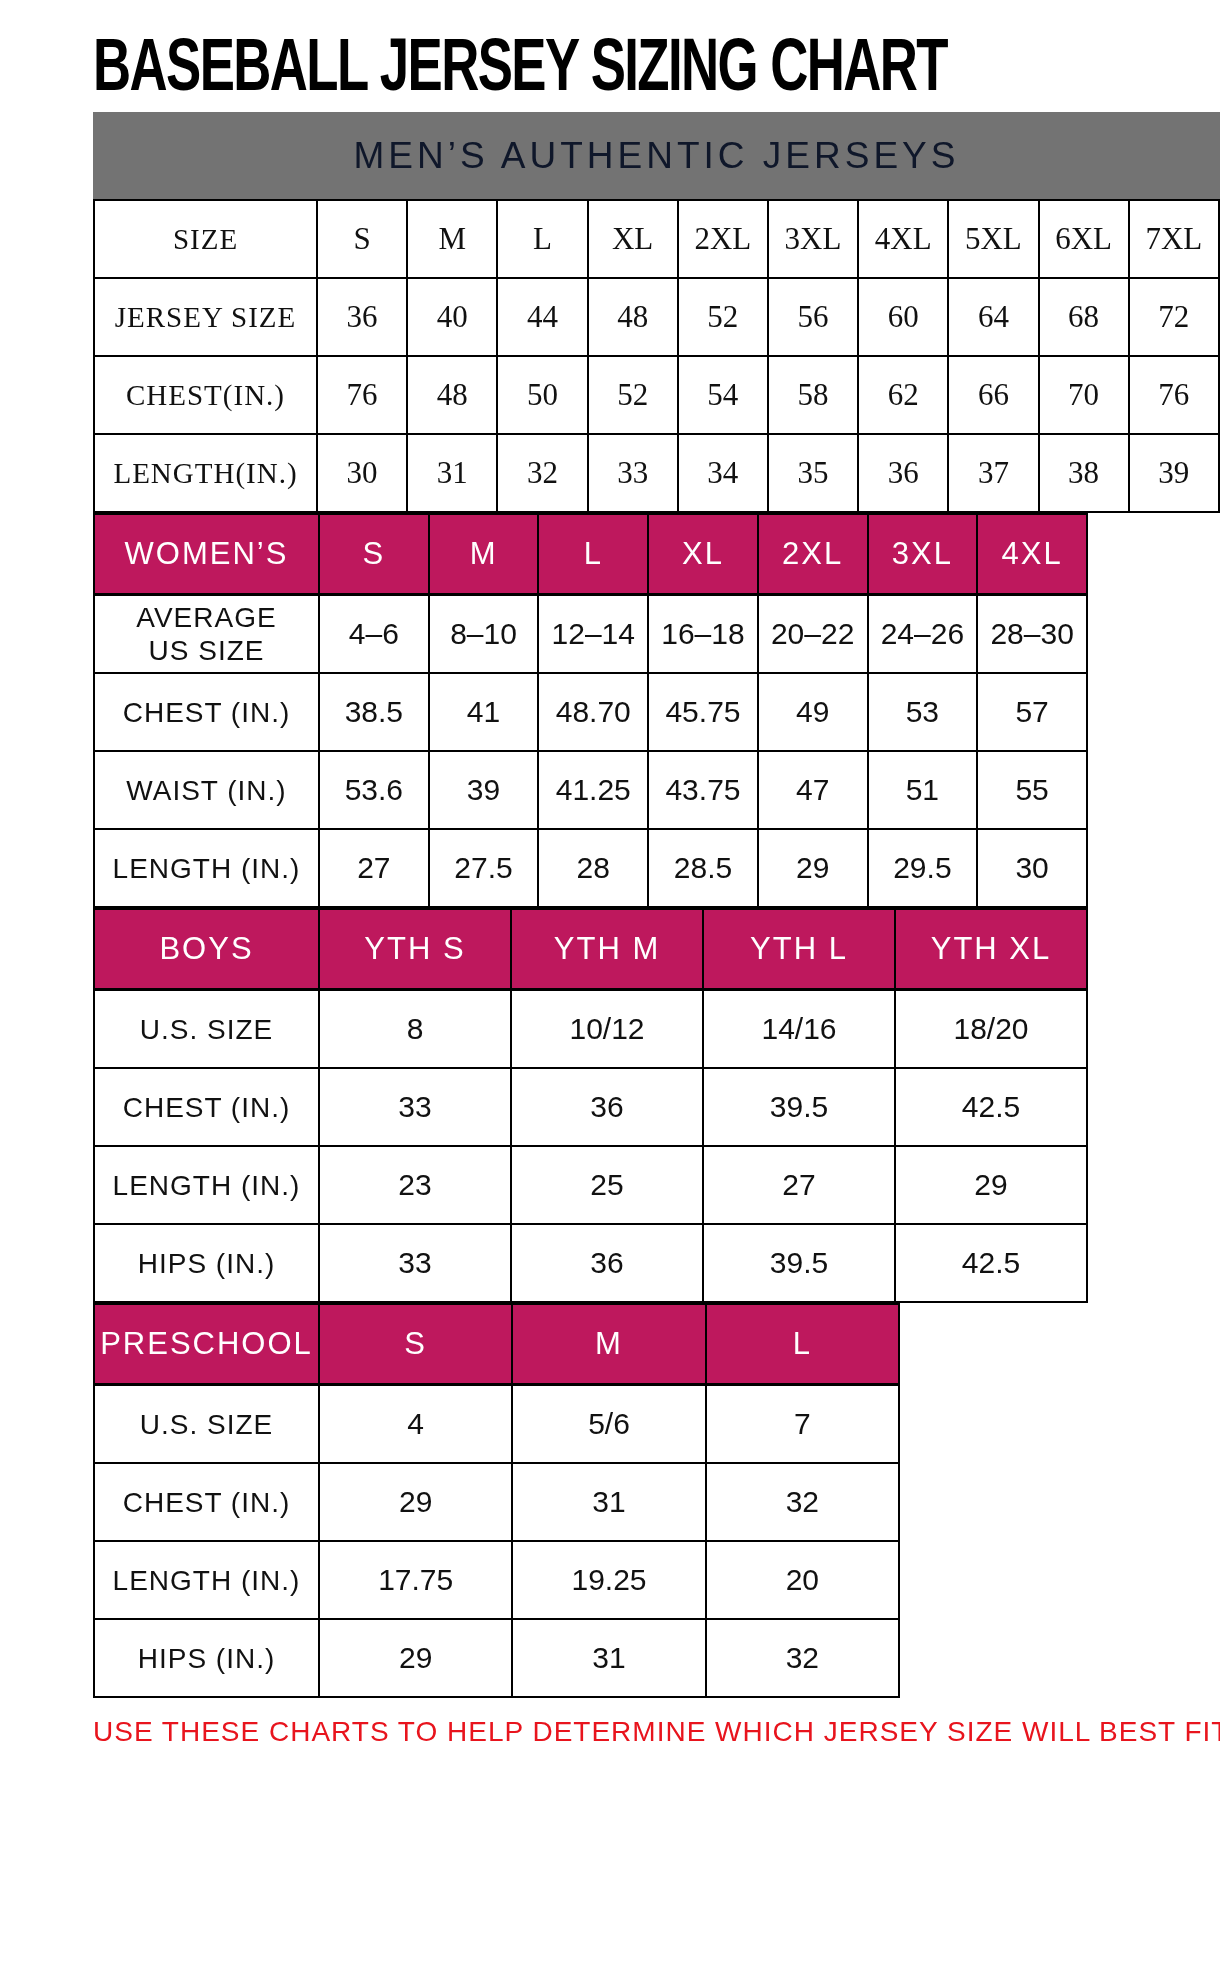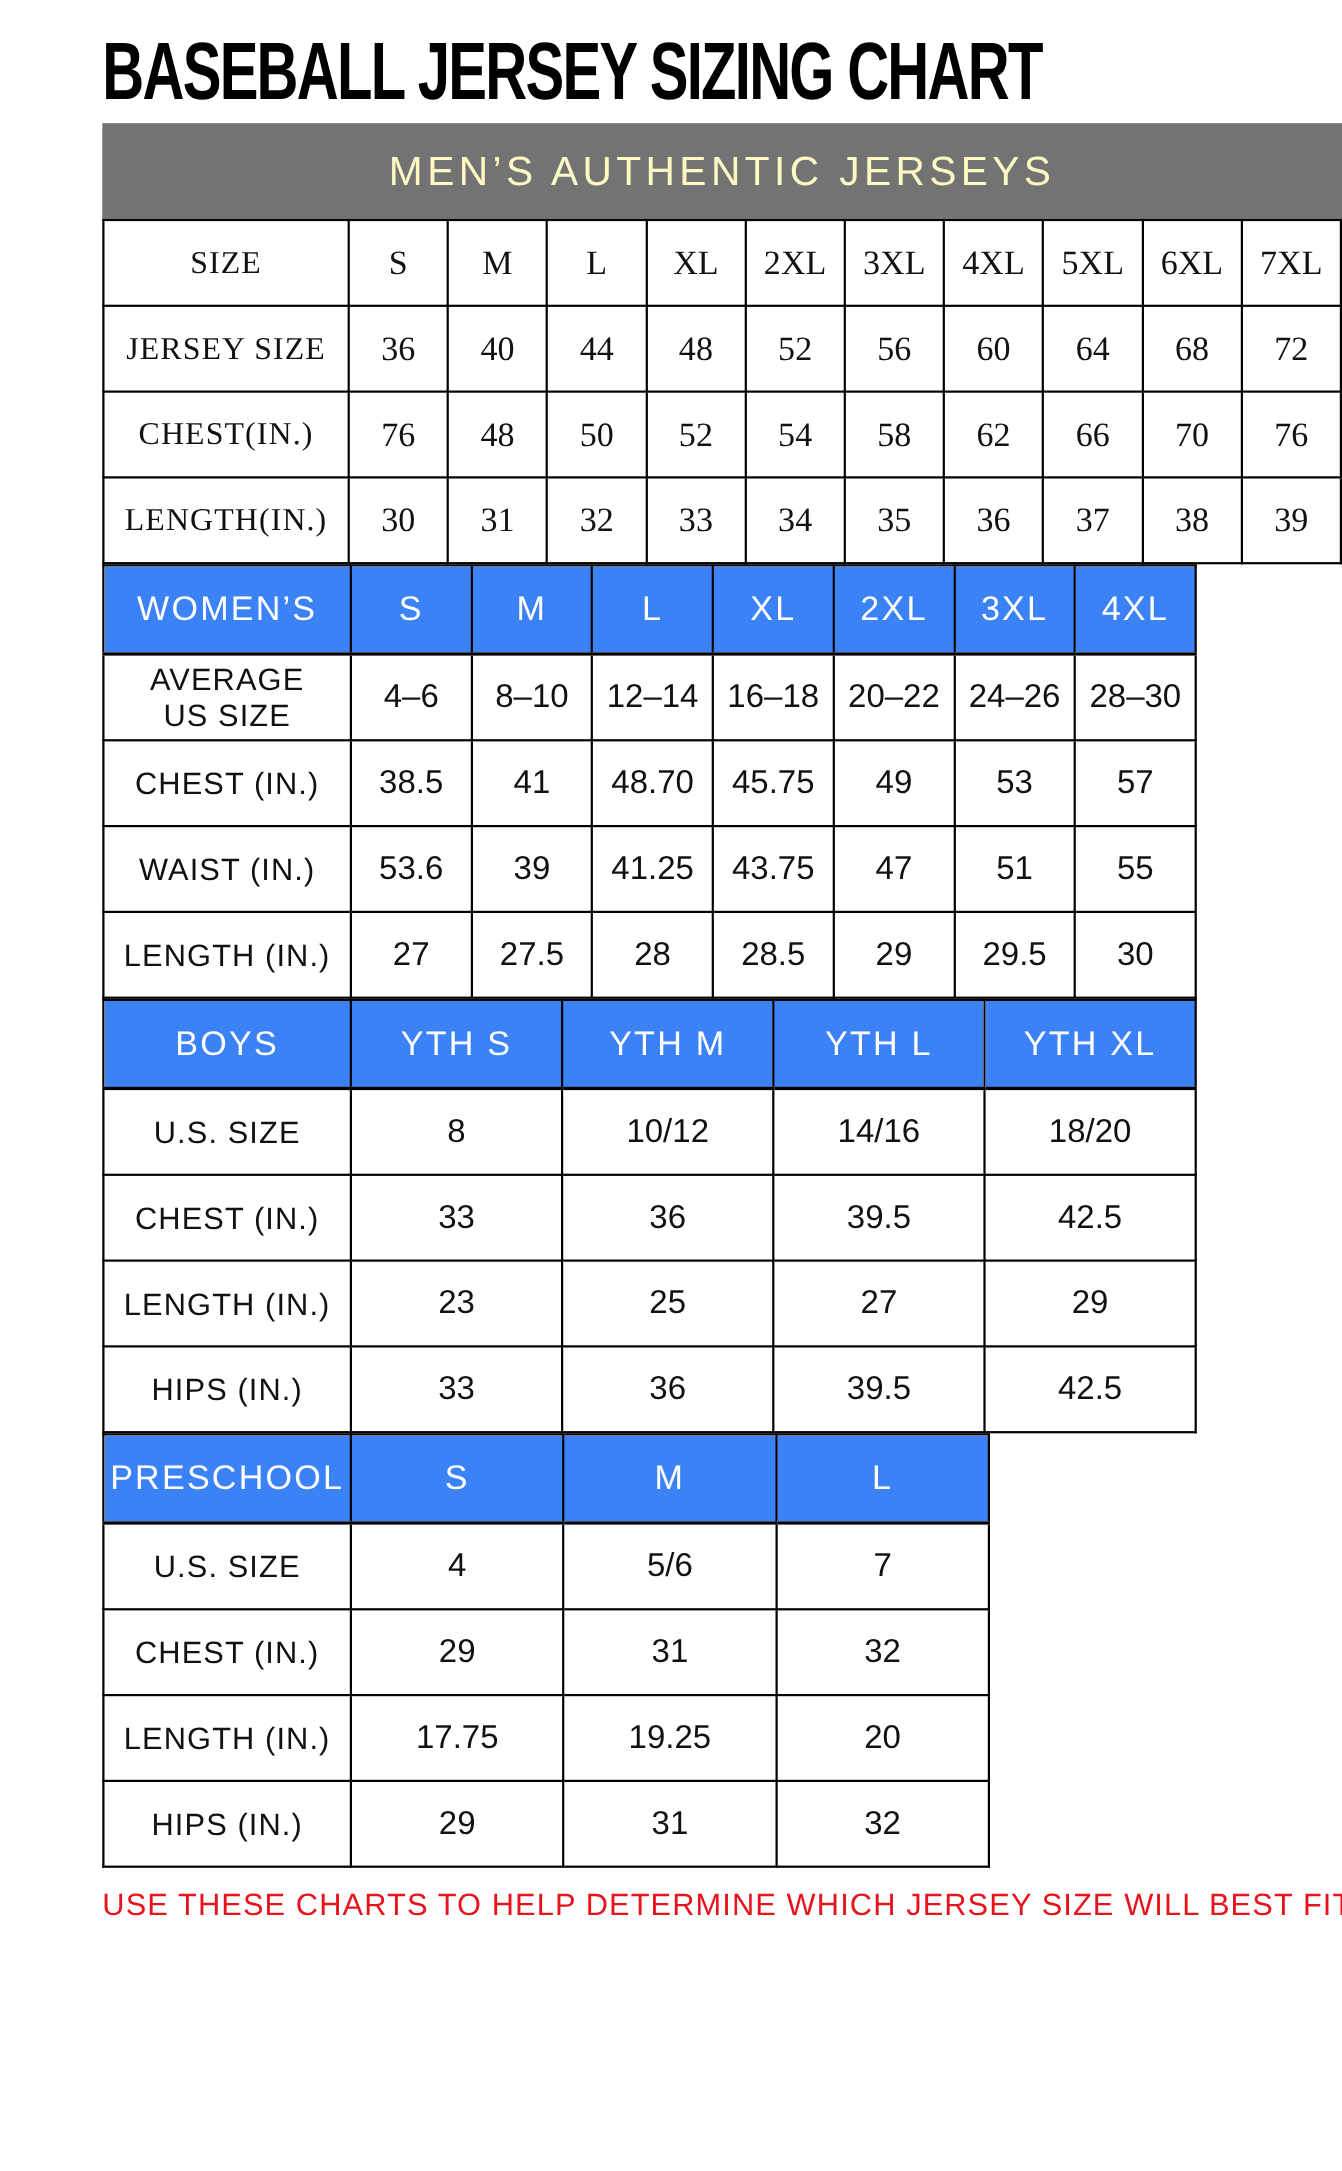--- a/index.html
+++ b/index.html
@@ -22,28 +22,28 @@
     color:#e8141d; font-size:28px; letter-spacing:1px; margin-top:18px; white-space:nowrap;
   }
 
   
   section.tbl { margin:0; }
   table { border-collapse:collapse; table-layout:fixed; }
   td, th { border:2px solid #000; text-align:center; vertical-align:middle; padding:0 2px; font-weight:400; overflow:hidden; }
   td { height:76px; font-size:30px; }
   td.lbl { font-size:28px; letter-spacing:1px; white-space:pre-line; line-height:33px; }
   th.gray {
-    background:#3b82f6; color:#fff; height:78px;
+    background:#be185d; color:#fff; height:78px;
     font-size:31px; letter-spacing:2px; font-weight:400; border-bottom:3px solid #000;
   }
 
   
   .mens { margin-top:26px; }
   .mens .banner {
-    width:1127px; height:87px; box-sizing:border-box; background:#737373; color:#fef9c3;
+    width:1127px; height:87px; box-sizing:border-box; background:#737373; color:#0f172a;
     display:flex; align-items:center; justify-content:center;
     font-size:37px; letter-spacing:4px;
   }
   .mens table { width:1127px; }
   .mens col.c-lbl { width:223px; }
   .mens td { font-size:31px;font-family:Liberation Serif, serif; }
   .mens td.lbl { font-size:29px; }
 
   
   .womens { margin-top:40px; }

